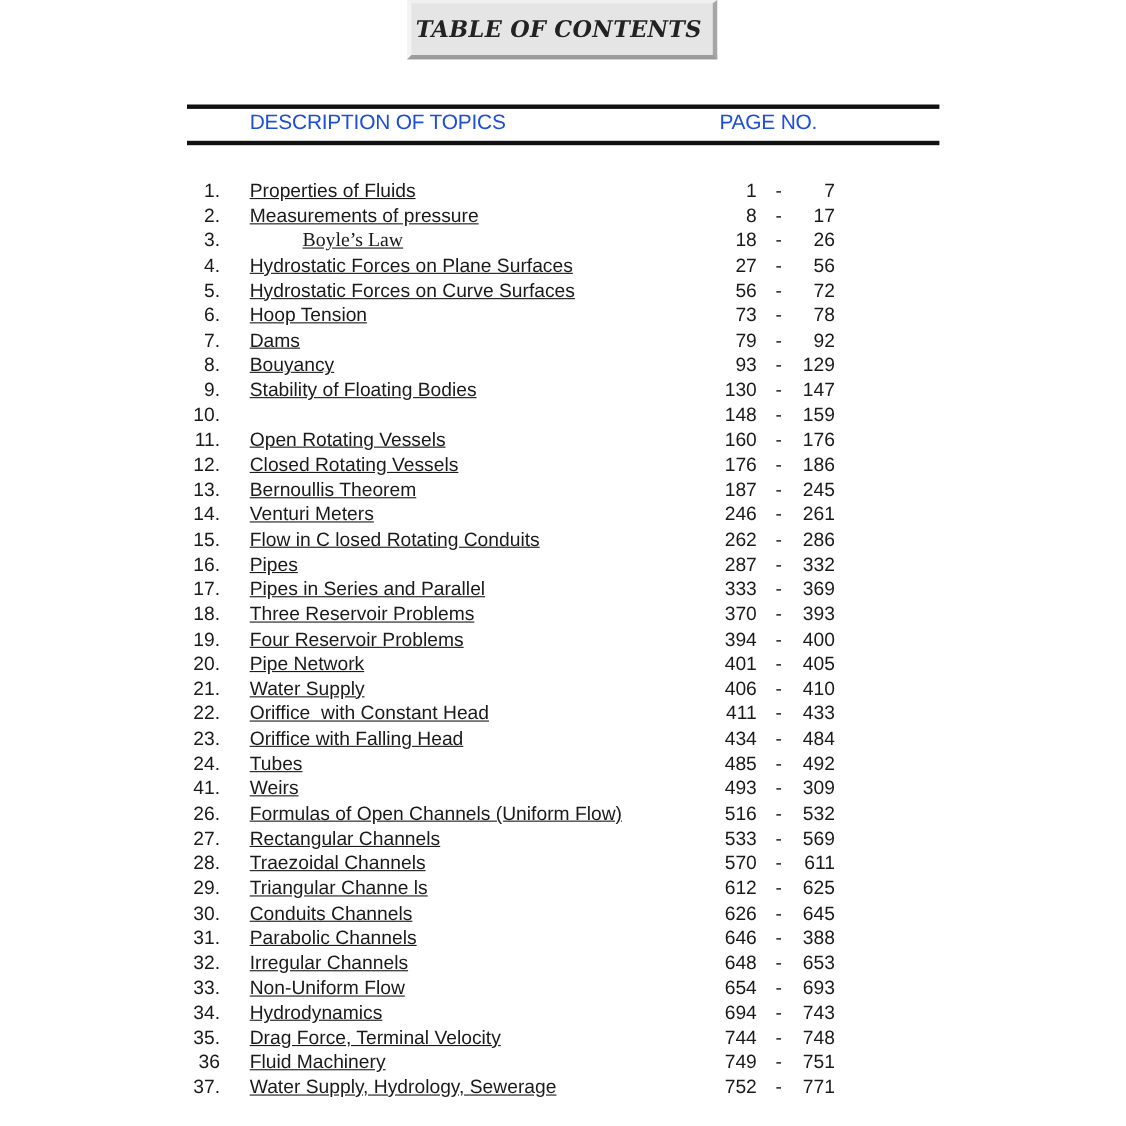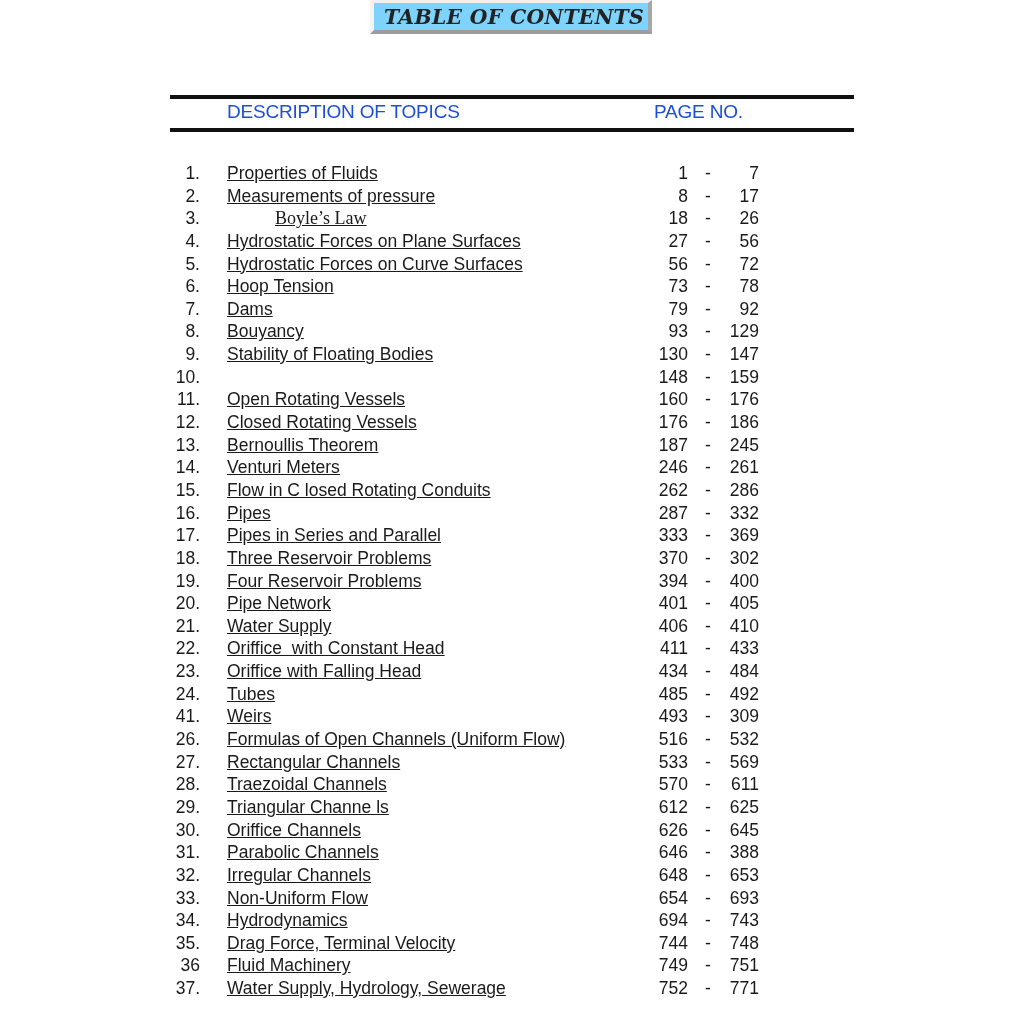--- a/index.html
+++ b/index.html
@@ -1,28 +1,28 @@
 <!DOCTYPE html>
 <html><head>
   <meta charset="utf-8">
   <style>
     html, body { margin: 0; padding: 0; background: #ffffff; }
     body {
       width: 1024px; height: 1024px; position: relative; overflow: hidden;
       font-family: "DejaVu Sans", sans-serif; color: #1a1a1a;
     }
     .title-box {
-      position: absolute; left: 370px; top: 0px; width: 282px; height: 34px;
-      background: #7dd3fc;
+      position: absolute; left: 370px; top: 0px; width: 282px; height: 54px;
+      background: #e5e5e5;
       border-left: 4px solid #f4f4f4;
       border-top: 3px solid #f0f0f0;
       border-right: 4px solid #a6a6a6;
       border-bottom: 4px solid #9c9c9c;
       box-sizing: border-box;
-      display: flex; align-items: center; justify-content: flex-end;
+      display: flex; align-items: center; justify-content: flex-start;
     }
     .title-text {
       font-family: "DejaVu Serif", serif; font-style: italic; font-weight: bold;
       font-size: 21px; color: #222; letter-spacing: 0.3px; transform: scaleX(0.97);
     }
     .rule { position: absolute; left: 170px; width: 684px; height: 4px; background: #111; }
     .rule.top { top: 95px; }
     .rule.bottom { top: 128px; }
     .hdr {
       position: absolute; top: 101px; font-size: 19px; color: #1d4ed8;
@@ -172,21 +172,21 @@
       <span class="topic">Pipes in Series and Parallel</span>
       <span class="pstart">333</span>
       <span class="dash">-</span>
       <span class="pend">369</span>
     </div>
     <div class="row">
       <span class="num">18.</span>
       <span class="topic">Three Reservoir Problems</span>
       <span class="pstart">370</span>
       <span class="dash">-</span>
-      <span class="pend">302</span>
+      <span class="pend">393</span>
     </div>
     <div class="row">
       <span class="num">19.</span>
       <span class="topic">Four Reservoir Problems</span>
       <span class="pstart">394</span>
       <span class="dash">-</span>
       <span class="pend">400</span>
     </div>
     <div class="row">
       <span class="num">20.</span>
@@ -253,21 +253,21 @@
     </div>
     <div class="row">
       <span class="num">29.</span>
       <span class="topic">Triangular Channe ls</span>
       <span class="pstart">612</span>
       <span class="dash">-</span>
       <span class="pend">625</span>
     </div>
     <div class="row">
       <span class="num">30.</span>
-      <span class="topic">Oriffice Channels</span>
+      <span class="topic">Conduits Channels</span>
       <span class="pstart">626</span>
       <span class="dash">-</span>
       <span class="pend">645</span>
     </div>
     <div class="row">
       <span class="num">31.</span>
       <span class="topic">Parabolic Channels</span>
       <span class="pstart">646</span>
       <span class="dash">-</span>
       <span class="pend">388</span>

